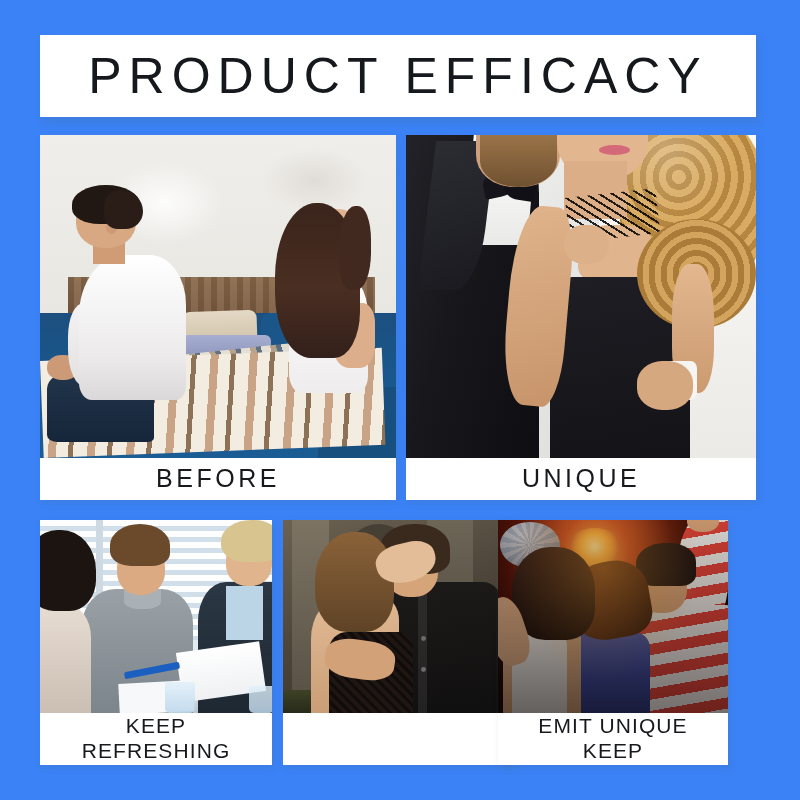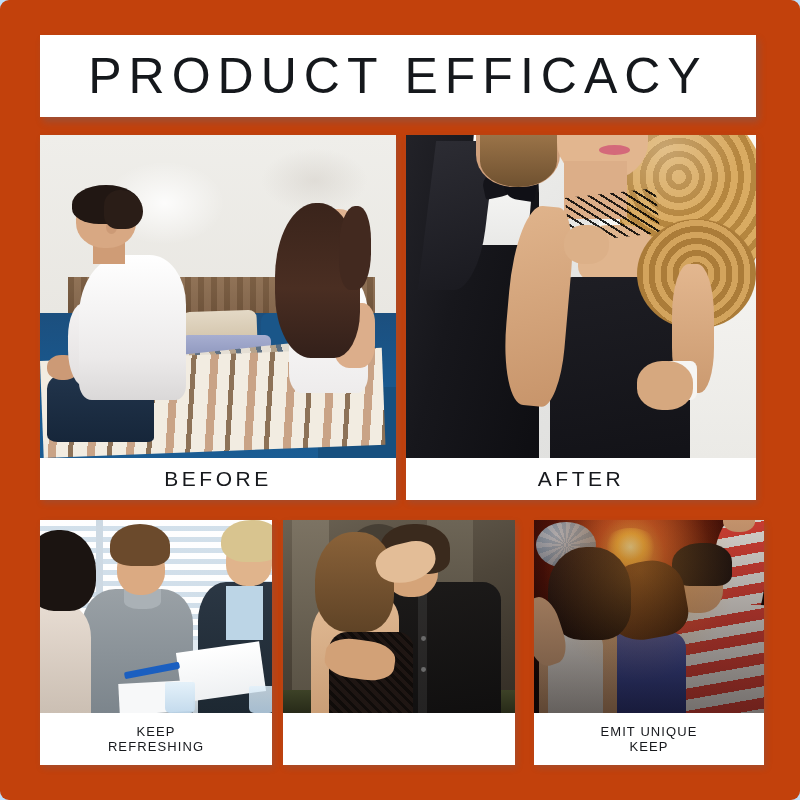--- a/index.html
+++ b/index.html
@@ -10,23 +10,22 @@
     width: 800px;
     height: 800px;
     background: #bfdffb;
     font-family: "Liberation Sans", sans-serif;
     overflow: hidden;
   }
   .poster {
     position: relative;
     width: 800px;
     height: 800px;
-    background: #c2410c;
+    background: #3b82f6;
     box-sizing: border-box;
-    border-radius: 9px;
   }
 
   
   .header-banner {
     position: absolute;
     left: 40px;
     top: 35px;
     width: 716px;
     height: 82px;
     background: #ffffff;
@@ -74,29 +73,29 @@
     color: #17191d;
     line-height: 1.18;
     white-space: nowrap;
   }
 
   
   .card-top { top: 135px; height: 365px; }
   .card-before { left: 40px; width: 356px; }
   .card-after  { left: 406px; width: 350px; }
   .card-top .photo { height: 323px; }
-  .card-top .caption-line { font-size: 21px; letter-spacing: 3.5px; }
+  .card-top .caption-line { font-size: 25px; letter-spacing: 3.5px; }
 
   
   .card-bottom { top: 520px; height: 245px; }
   .card-kr { left: 40px;  width: 232px; }
   .card-eh { left: 283px; width: 232px; }
-  .card-ec { left: 534px; width: 230px; }
+  .card-ec { left: 498px; width: 230px; }
   .card-bottom .photo { height: 193px; }
-  .card-bottom .caption-line { font-size: 13px; letter-spacing: 1.1px; }
+  .card-bottom .caption-line { font-size: 21px; letter-spacing: 1.1px; }
 
   
   .scene { position: absolute; inset: 0; }
   .sh { position: absolute; }
 
   
   .bf-wall { inset: 0; background: linear-gradient(180deg,#efeeea 0%,#e9e7e2 55%,#e3e0da 100%); }
   .bf-wallblot1 { left:18%; top:8%; width:34%; height:26%; background:radial-gradient(ellipse at 50% 50%, rgba(255,255,255,.85), rgba(255,255,255,0) 70%); }
   .bf-wallblot2 { left:62%; top:4%; width:30%; height:20%; background:radial-gradient(ellipse at 50% 50%, rgba(210,205,198,.5), rgba(210,205,198,0) 70%); }
   .bf-headboard { left:8%; top:44%; width:86%; height:22%;
@@ -332,21 +331,21 @@
         <div class="sh af-strap"></div>
         <div class="sh af-hair2"></div>
         <div class="sh af-arm2"></div>
         <div class="sh af-arm"></div>
         <div class="sh af-hand1"></div>
         <div class="sh af-cuff"></div>
         <div class="sh af-hand2"></div>
       </div>
     </div>
     <div class="caption">
-      <div class="caption-line">AFTER</div>
+      <div class="caption-line">UNIQUE</div>
     </div>
   </div>
 
   <div class="card card-bottom card-kr">
     <div class="photo">
       <div class="scene">
         <div class="sh kr-bg"></div>
         <div class="sh kr-blinds"></div>
         <div class="sh kr-winframe"></div>
         <div class="sh kr-table"></div>

